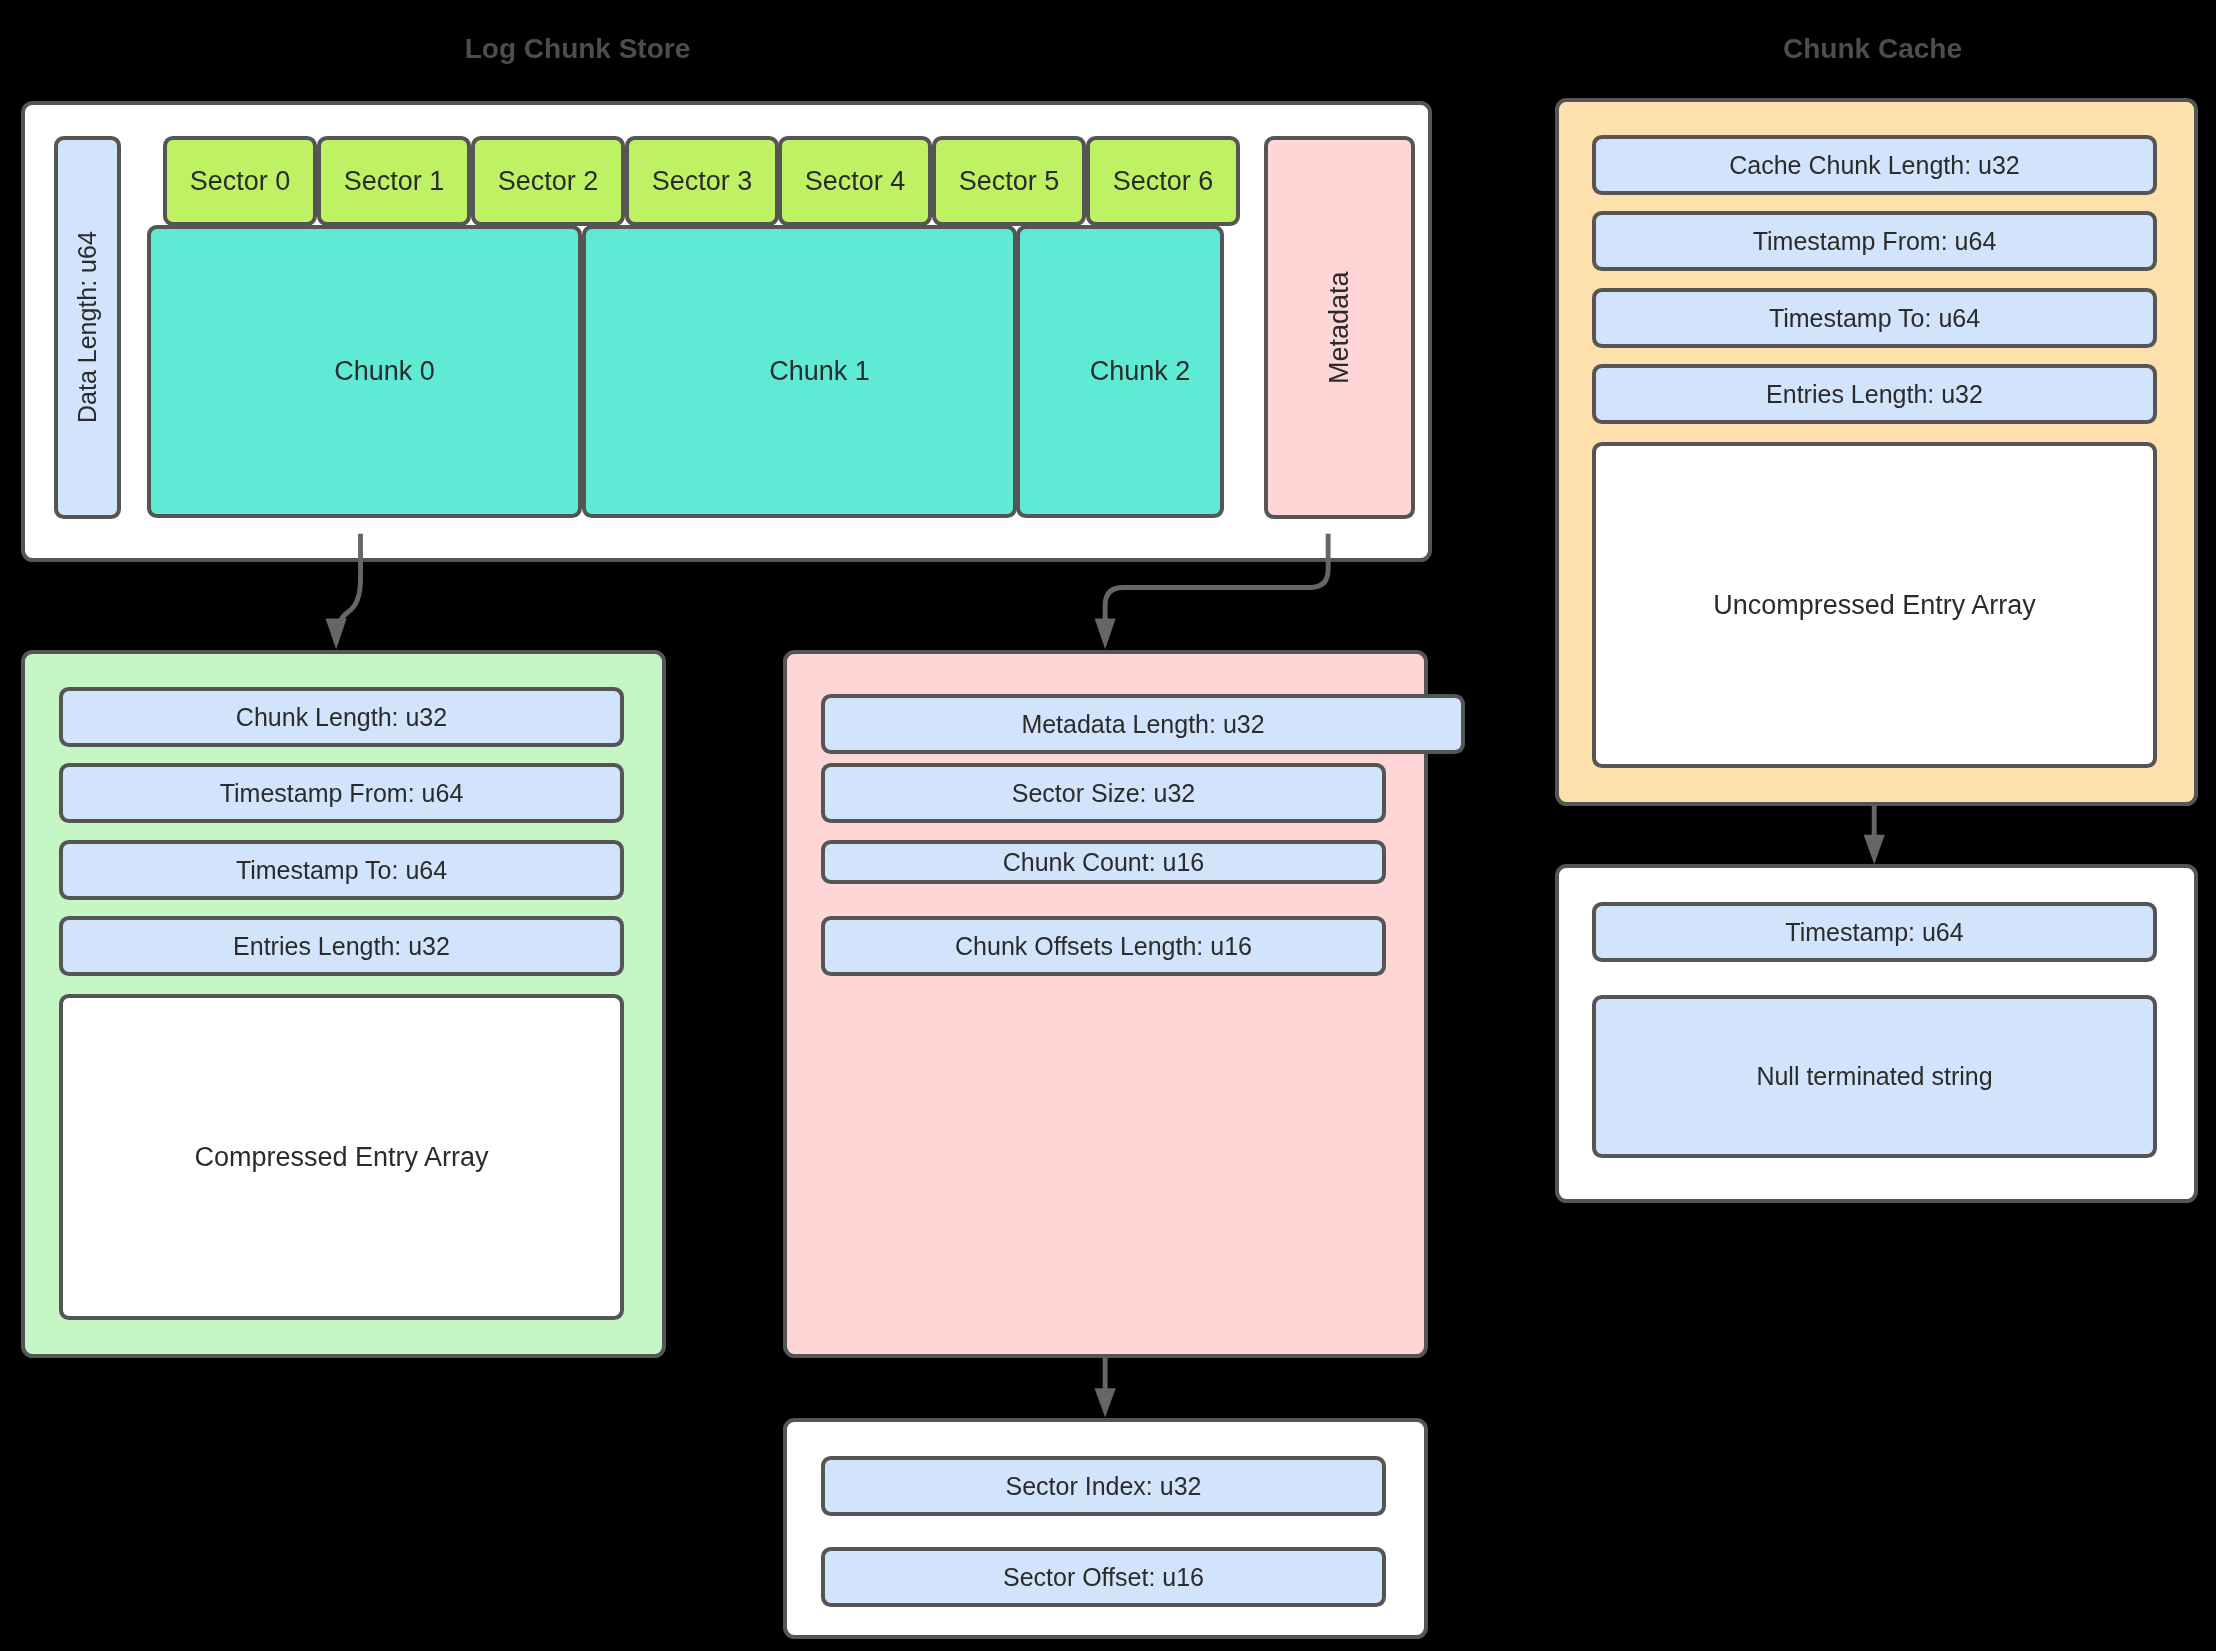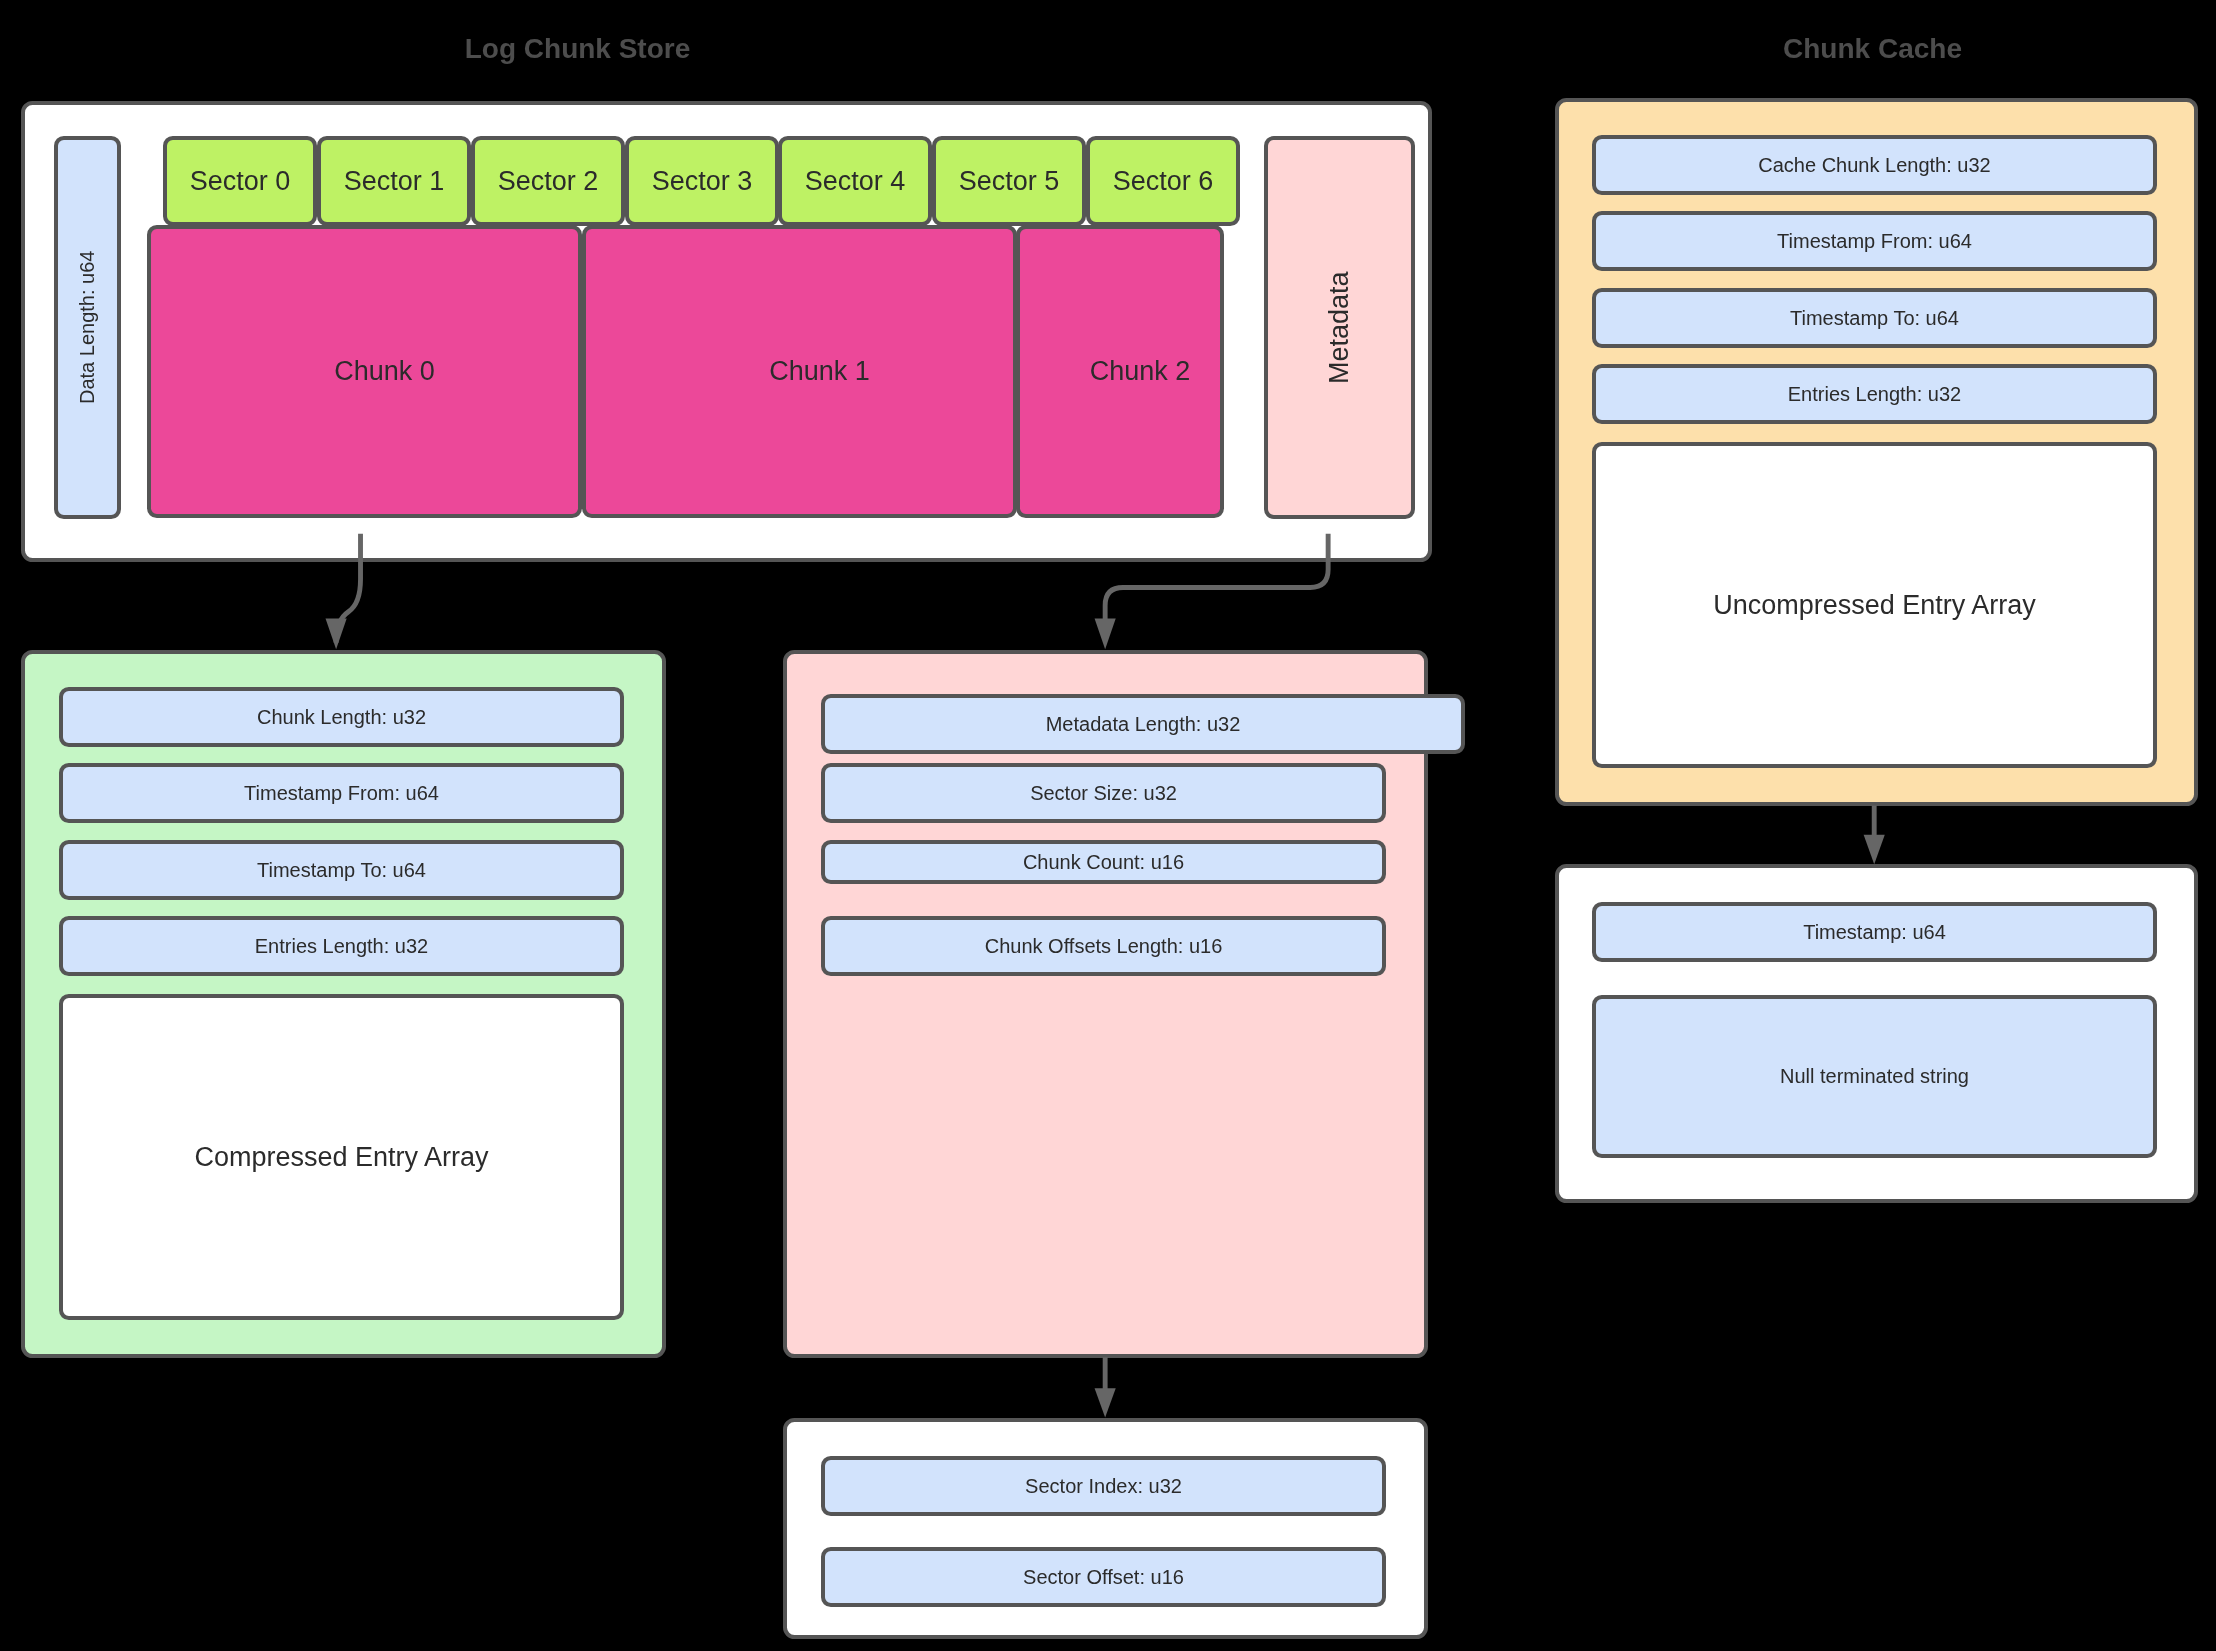--- a/index.html
+++ b/index.html
@@ -34,21 +34,21 @@
   .box.white  {background:#ffffff;}
 
   
   .field{
     position:absolute;
     box-sizing:border-box;
     border:4.9px solid #555;
     border-radius:9.8px;
     background:#d2e3fc;
     display:flex;align-items:center;justify-content:center;
-    font-size:20px;
+    font-size:25px;
     color:#2b2b2b;
     text-align:center;
     white-space:nowrap;
   }
   .field.vertical{
     writing-mode:vertical-rl;
     transform:rotate(180deg);
   }
   .plain{
     position:absolute;
@@ -61,21 +61,21 @@
   }
   .cell{
     position:absolute;
     box-sizing:border-box;
     border:4.1px solid #555;
     border-radius:9.8px;
     display:flex;align-items:center;justify-content:center;
     font-size:27px;color:#2b2b2b;text-align:center;white-space:nowrap;
   }
   .cell.sector{background:#bef264;margin-left:16px;}
-  .cell.chunk{background:#ec4899;padding-left:40px;}
+  .cell.chunk{background:#5eead4;padding-left:40px;}
   .cell.meta{
     background:#ffd6d6;
     writing-mode:vertical-rl;transform:rotate(180deg);
   }
 
   
   svg.conn{position:absolute;left:0;top:0;width:2216px;height:1651px;overflow:visible;pointer-events:none;}
   svg.conn path{fill:none;stroke:#666;stroke-width:6;}
   svg.conn polygon{fill:#666;}
 </style>

